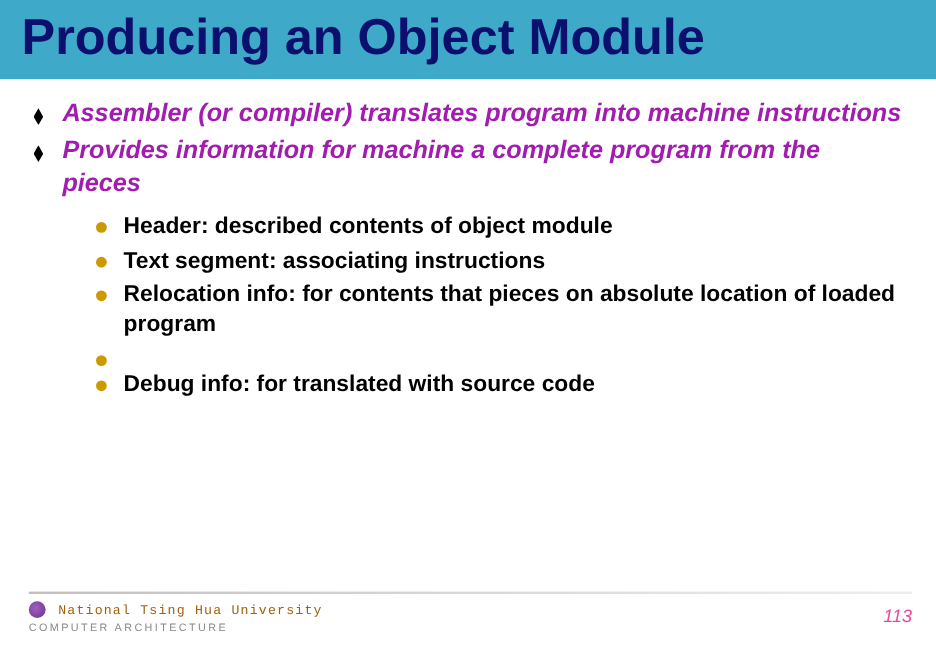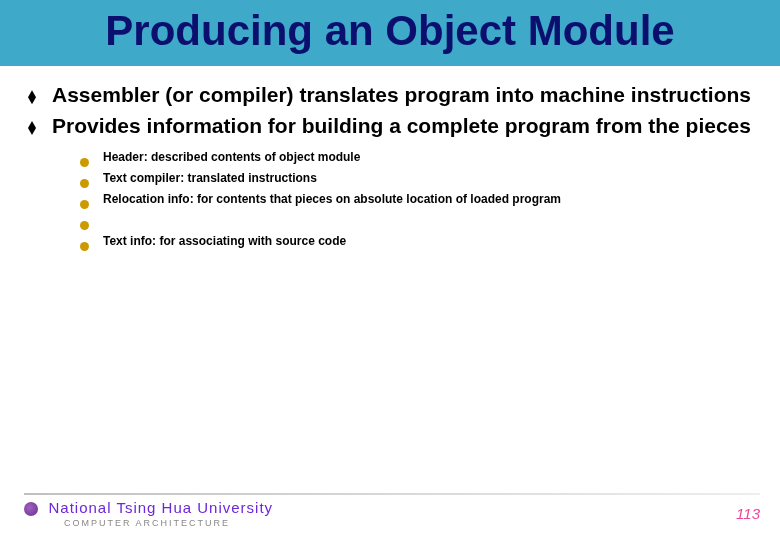--- a/index.html
+++ b/index.html
@@ -8,21 +8,20 @@
     height: 540px;
     background: #fff;
     font-family: Arial, Helvetica, sans-serif;
     position: relative;
     overflow: hidden;
   }
   .title-bar {
     background: #3fa9c9;
     padding: 8px 18px 12px 18px;
     margin: 0;
-    text-align: center;
   }
   .title-text {
     font-family: "Comic Sans MS", "Comic Sans", cursive, sans-serif;
     font-weight: bold;
     font-size: 42px;
     color: #0b0f6e;
     line-height: 1.1;
   }
   .content {
     padding: 16px 28px 0 28px;
@@ -46,43 +45,44 @@
     position: absolute;
     left: 0; top: 2px;
     width: 8px; height: 14px;
     background: #000;
     transform: rotate(0deg);
     clip-path: polygon(50% 0, 100% 50%, 50% 100%, 0 50%);
   }
   .bul-text {
     font-size: 21px;
     font-weight: bold;
-    color: #000000;
+    color: #a21caf;
     line-height: 1.28;
+    font-style: italic;
   }
   .sub-list {
     list-style: none;
     margin: 10px 0 0 52px;
   }
   .sub-item {
     display: flex;
     align-items: flex-start;
     margin-bottom: 4px;
   }
   .dot {
     flex: 0 0 auto;
     width: 9px;
     height: 9px;
     border-radius: 50%;
     background: #cc9900;
     margin-right: 14px;
     margin-top: 8px;
   }
   .sub-text {
-    font-size: 12px;
+    font-size: 19px;
     font-weight: bold;
     color: #000;
     line-height: 1.3;
   }
   .footer {
     position: absolute;
     left: 0; right: 0;
     bottom: 12px;
     padding: 0 20px 0 24px;
   }
@@ -90,31 +90,30 @@
     height: 2px;
     background: linear-gradient(to right, #c0c0c0 0%, #d8d8d8 50%, #eeeeee 100%);
     margin-bottom: 4px;
   }
   .footer-row {
     display: flex;
     align-items: center;
     justify-content: space-between;
   }
   .univ {
-    font-family: Liberation Sans, sans-serif;
-    font-size: 15px;
-    color: #6d28d9;
+    font-family: Liberation Mono, monospace;
+    font-size: 11px;
+    color: #a16207;
     letter-spacing: 1px;
   }
   .course {
     font-size: 9px;
     letter-spacing: 2px;
     color: #888;
     margin-top: 1px;
-    margin-left: 40px;
   }
   .pagenum {
     font-size: 15px;
     color: #ec4899;
     font-style: italic;
   }
   .logo {
     display: inline-block;
     width: 14px; height: 14px;
     border-radius: 50%;
@@ -131,43 +130,43 @@
 </div>
 
 <div class="content">
   <ul class="bul-list">
     <li class="bul-item">
       <span class="dia"></span>
       <span class="bul-text">Assembler (or compiler) translates program into machine instructions</span>
     </li>
     <li class="bul-item">
       <span class="dia"></span>
-      <span class="bul-text">Provides information for building a complete program from the pieces</span>
+      <span class="bul-text">Provides information for machine a complete program from the pieces</span>
     </li>
   </ul>
 
   <ul class="sub-list">
     <li class="sub-item">
       <span class="dot"></span>
       <span class="sub-text">Header: described contents of object module</span>
     </li>
     <li class="sub-item">
       <span class="dot"></span>
-      <span class="sub-text">Text compiler: translated instructions</span>
+      <span class="sub-text">Text segment: associating instructions</span>
     </li>
     <li class="sub-item">
       <span class="dot"></span>
       <span class="sub-text">Relocation info: for contents that pieces on absolute location of loaded program</span>
     </li>
     <li class="sub-item">
       <span class="dot"></span>
     </li>
     <li class="sub-item">
       <span class="dot"></span>
-      <span class="sub-text">Text info: for associating with source code</span>
+      <span class="sub-text">Debug info: for translated with source code</span>
     </li>
   </ul>
 </div>
 
 <div class="footer">
   <div class="footer-line"></div>
   <div class="footer-row">
     <div>
       <div>
         <span class="logo"></span>

